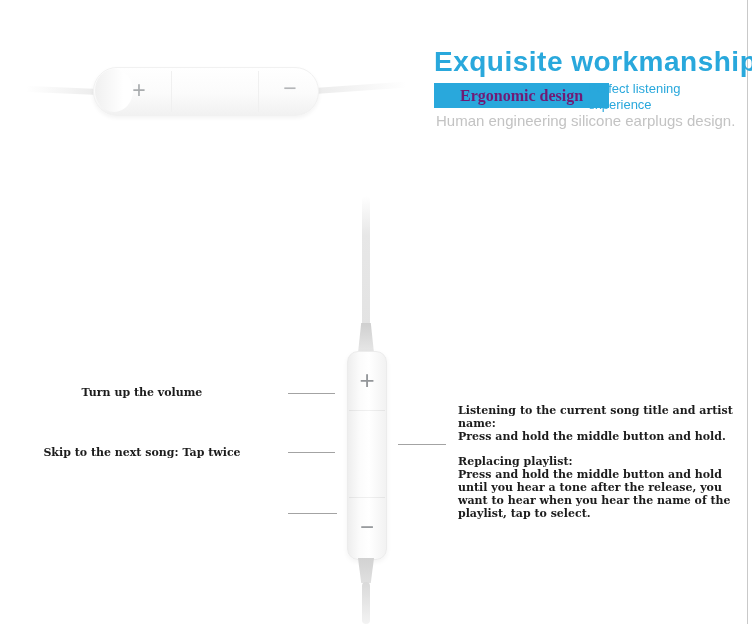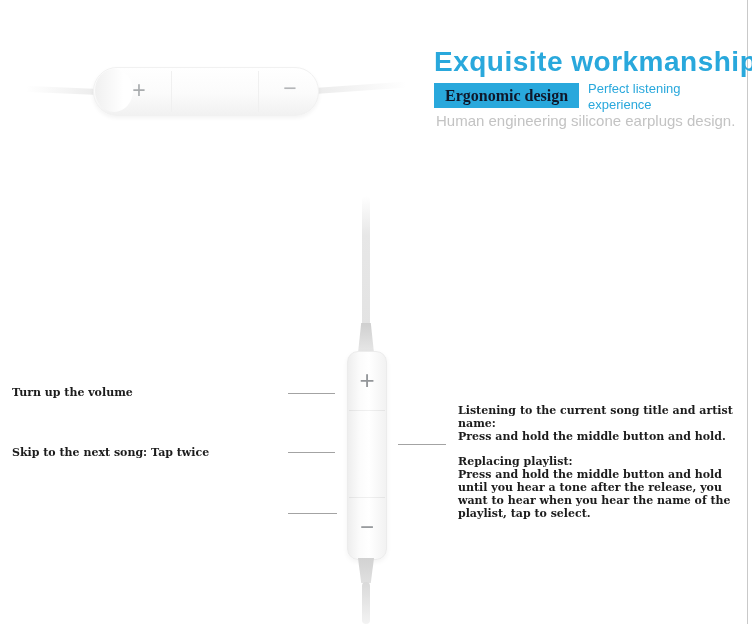--- a/index.html
+++ b/index.html
@@ -21,22 +21,22 @@
   .rh-seam{position:absolute;top:3px;bottom:3px;width:1px;background:#f0f0f0;}
   .rh-seam.s1{left:77px;} .rh-seam.s2{left:164px;}
   .rh-plus{position:absolute;left:30px;top:0;width:30px;height:45px;line-height:45px;text-align:center;
     font-size:23px;font-weight:400;color:#a9acae;}
   .rh-minus{position:absolute;left:181px;top:-2px;width:30px;height:45px;line-height:45px;text-align:center;
     font-size:23px;color:#b4b6b8;}
 
   
   .hero-title{position:absolute;left:434px;top:46px;font-size:28px;font-weight:bold;
     color:var(--accent);letter-spacing:0.5px;white-space:nowrap;}
-  .hero-badge{position:absolute;left:434px;top:83px;height:25px;line-height:25px;padding:0 11px;
-    background:var(--accent);color:#0f172a;font-family:"Liberation Serif",serif;
+  .hero-badge{position:absolute;left:434px;top:83px;height:25px;line-height:25px;padding:0 26px;
+    background:var(--accent);color:#701a75;font-family:"Liberation Serif",serif;
     font-weight:bold;font-size:16px;white-space:nowrap;}
   .hero-tagline{position:absolute;left:588px;top:81px;width:134px;color:var(--accent);
     font-size:13px;font-weight:normal;line-height:16px;}
   .hero-desc{position:absolute;left:436px;top:112px;font-size:15px;color:var(--muted);white-space:nowrap;}
 
   
   .mc-title{position:absolute;left:97px;top:330px;width:200px;text-align:center;
     font-size:19px;letter-spacing:-0.3px;color:#1f1f1f;}
   .vo-title{position:absolute;left:460px;top:331px;width:195px;text-align:center;
     font-family:"Liberation Serif",serif;font-size:18px;color:#141414;}
@@ -64,21 +64,21 @@
 
   
   .callout{position:absolute;height:1px;background:#a3a3a3;}
   .cl1{left:288px;top:393px;width:47px;}
   .cl2{left:288px;top:452px;width:47px;}
   .cl3{left:288px;top:513px;width:49px;}
   .cl4{left:398px;top:444px;width:48px;}
 
   
   .note{font-family:"DejaVu Serif","Liberation Serif",serif;font-weight:600;color:#1c1c1c;}
-  .mc-item{position:absolute;right:480px;width:260px;text-align:left;
+  .mc-item{position:absolute;right:480px;width:260px;text-align:center;
     font-size:11px;line-height:12px;white-space:nowrap;}
   .mc0{top:387px;} .mc1{top:427px;} .mc2{top:447px;} .mc3{top:467px;}
   .vo-block{position:absolute;left:458px;width:296px;font-size:11px;line-height:13px;}
   .vb0{top:404px;} .vb1{top:455px;}
 </style>
 </head>
 <body>
 
 <div class="page">
   <div class="right-border"></div>

